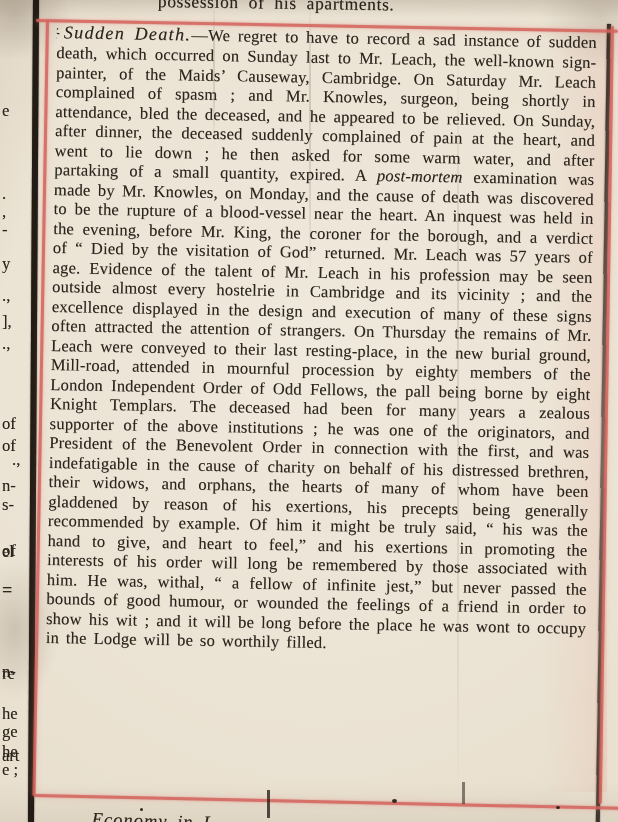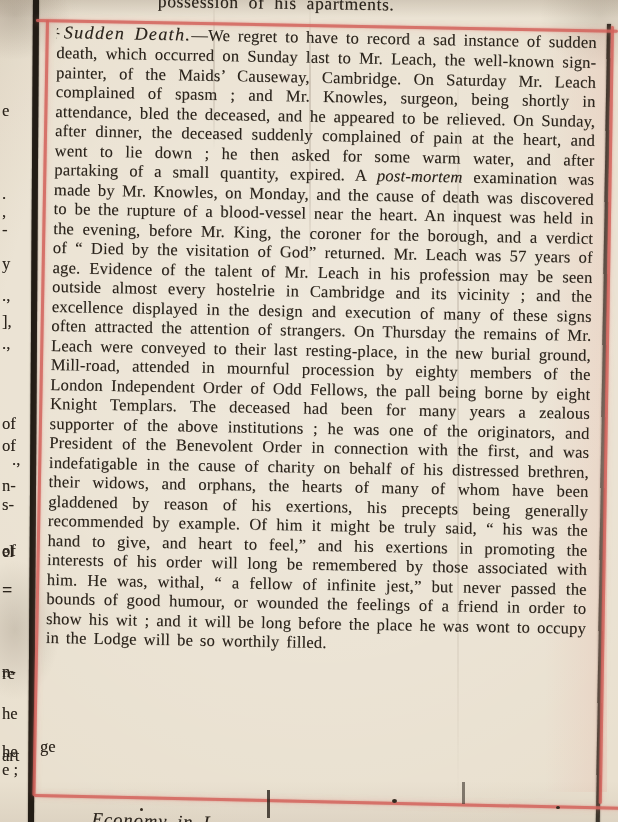--- a/index.html
+++ b/index.html
@@ -91,21 +91,21 @@
   <span class="frag" style="top:438px;">of</span>
   <span class="frag" style="top:452px;left:12px;">.,</span>
   <span class="frag" style="top:478px;">n-</span>
   <span class="frag" style="top:497px;">s-</span>
   <span class="frag" style="top:544px;">el</span>
   <span class="frag" style="top:543px;">of</span>
   <span class="frag bold" style="top:581px;">=</span>
   <span class="frag" style="top:664px;">n-</span>
   <span class="frag" style="top:666px;">re</span>
   <span class="frag" style="top:706px;">he</span>
-  <span class="frag" style="top:739px;margin-left:38px;">ge</span>
+  <span class="frag" style="top:724px;">ge</span>
   <span class="frag" style="top:744px;">he</span>
   <span class="frag" style="top:762px;">e ;</span>
   <span class="frag" style="top:748px;">art</span>
   <span class="frag" style="top:837px;">th</span>
 
   <div class="top-partial">possession of his apartments.</div>
 
   <div class="redline red-top"></div>
   <div class="redline red-left"></div>
   <div class="redline red-right"></div>

